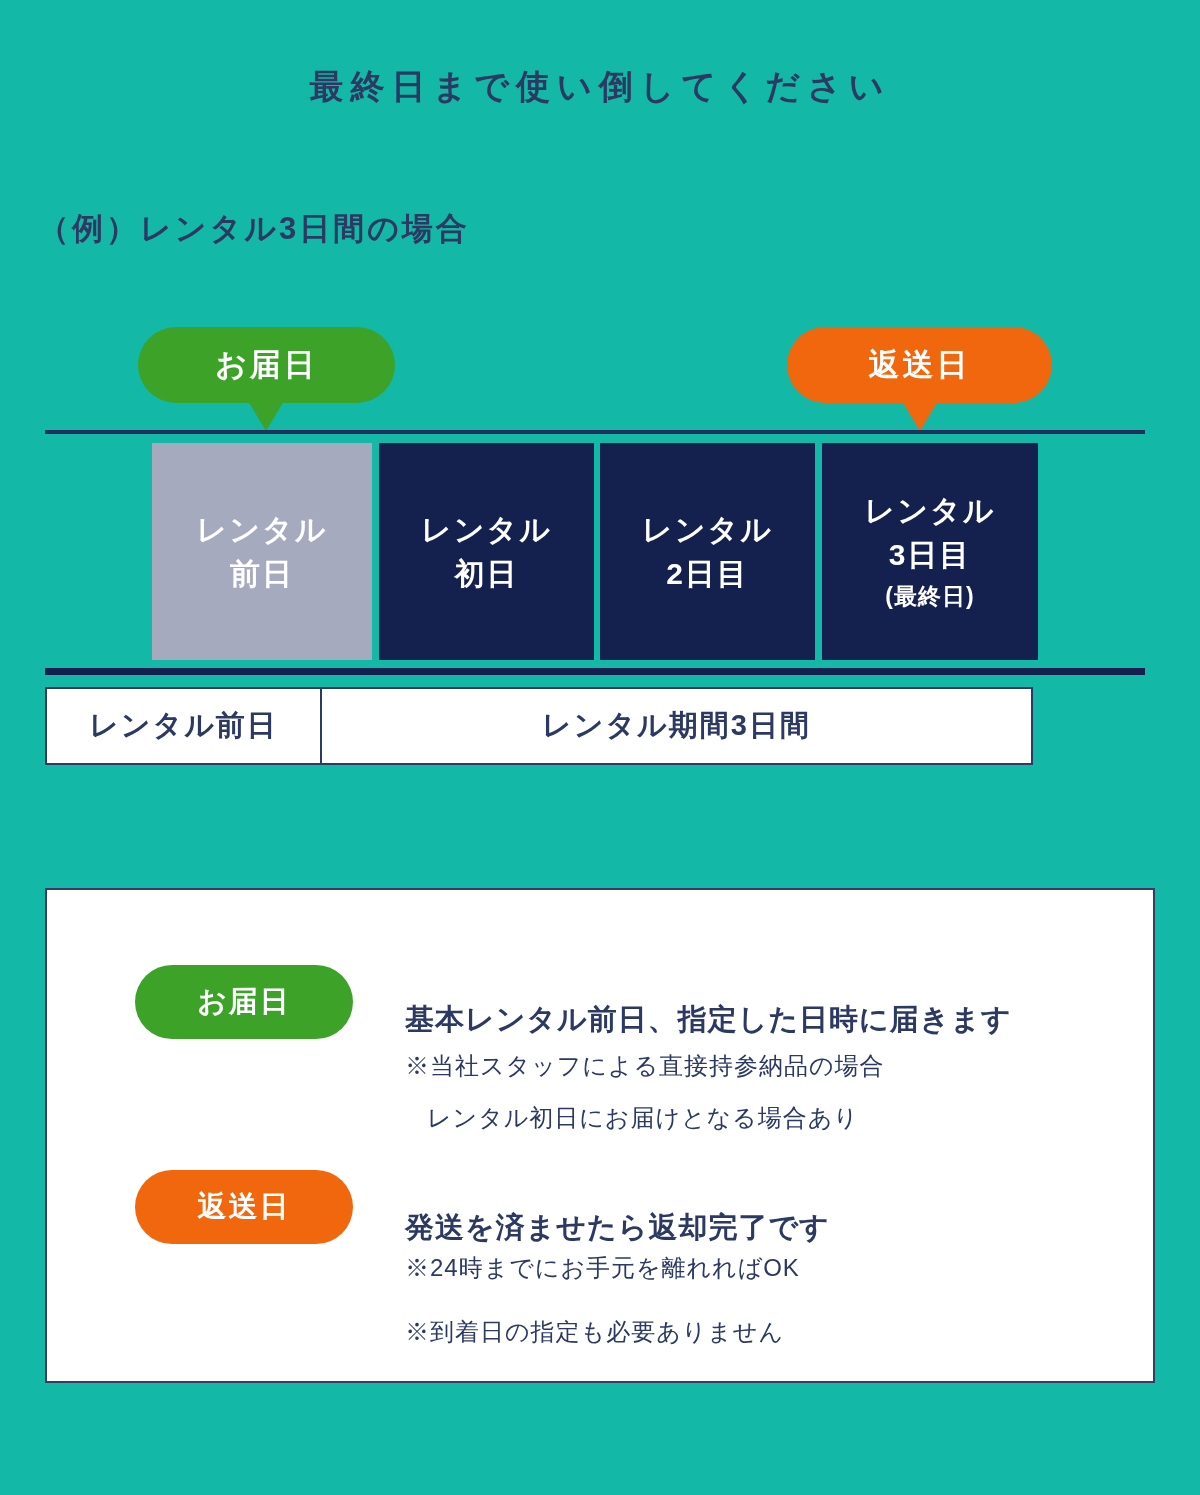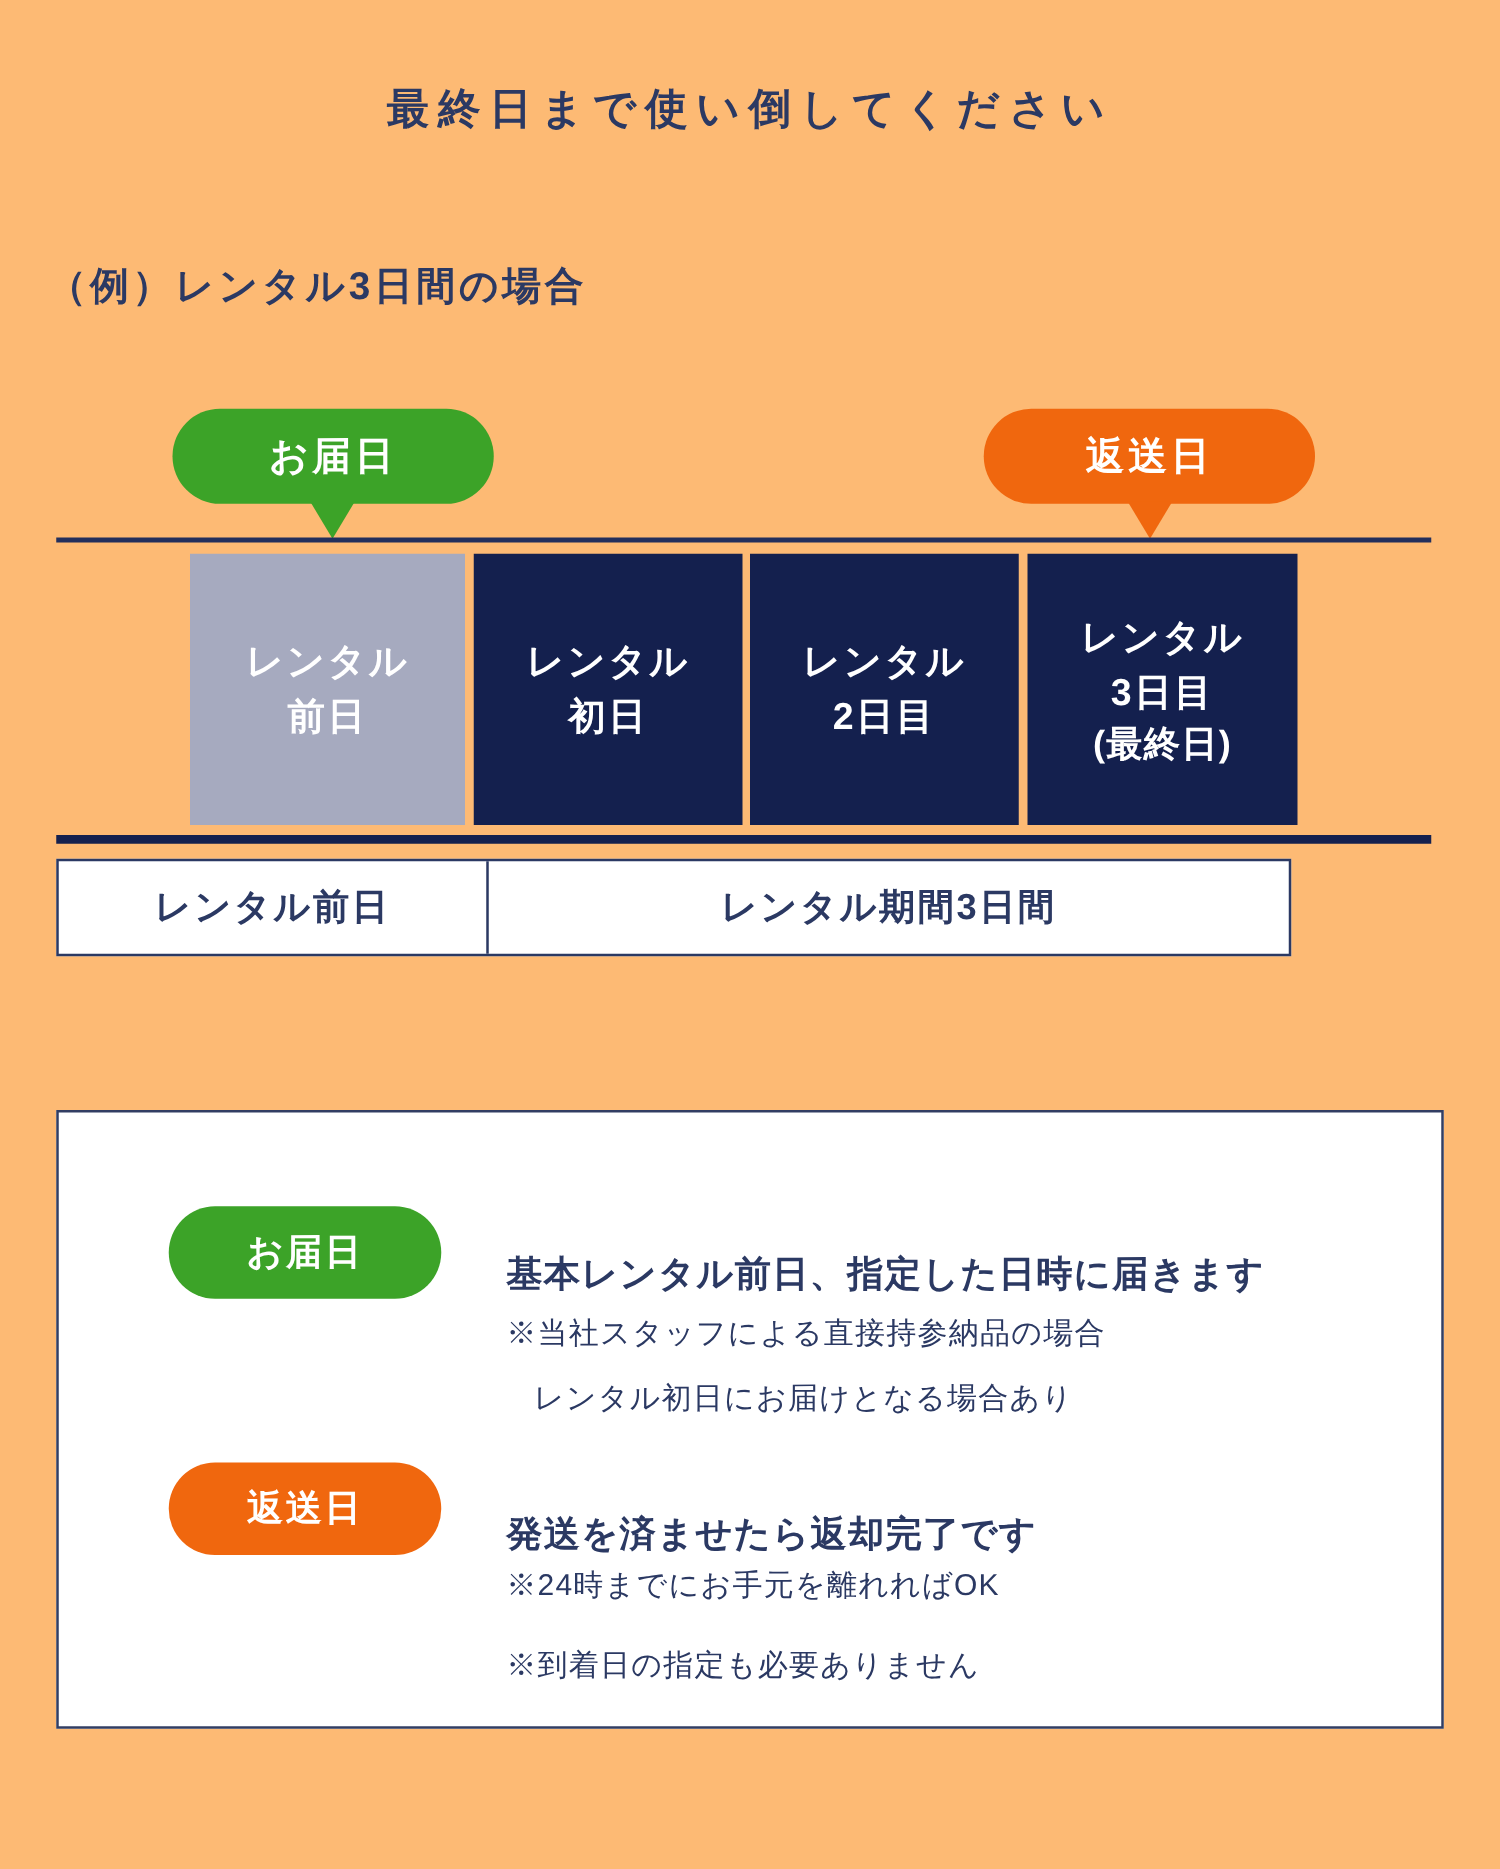--- a/index.html
+++ b/index.html
@@ -1,19 +1,19 @@
 <!DOCTYPE html>
 <html><head>
 <meta charset="utf-8">
 <style>
   html,body{margin:0;padding:0;background:#ffffff;}
   .page{
     position:relative;
     width:1200px;height:1495px;
-    background:#fdba74;
+    background:#14b8a6;
     font-family:"Liberation Sans", sans-serif;
     color:#2B3963;
     overflow:hidden;
   }
   .abs{position:absolute;text-align:center;}
   .page-title{
     top:64px;left:0;width:1200px;
     text-align:center;
     font-size:34px;font-weight:bold;
     letter-spacing:7px;
@@ -45,34 +45,34 @@
   .day-box{
     top:443px;height:217px;
     display:flex;flex-direction:column;align-items:center;justify-content:center;
     color:#ffffff;font-size:30px;font-weight:bold;
     line-height:44px;letter-spacing:2px;text-align:center;
   }
   .day-gray{left:152px;width:220px;background:#A6AABF;}
   .day-navy1{left:379px;width:215px;background:#14204E;}
   .day-navy2{left:600px;width:215px;background:#14204E;}
   .day-navy3{left:822px;width:216px;background:#14204E;}
-  .day-box .small{font-size:29px;line-height:38px;letter-spacing:1px;}
+  .day-box .small{font-size:23px;line-height:38px;letter-spacing:1px;}
   .period-table{
     top:687px;left:45px;width:988px;height:78px;
     border:2px solid #2B3963;
     display:flex;
     box-sizing:border-box;
     background:#ffffff;
   }
   .period-cell{
     display:flex;align-items:center;justify-content:center;
     font-size:29px;font-weight:bold;letter-spacing:2px;
     color:#2B3963;
   }
-  .period-cell.pre{width:344px;border-right:2px solid #2B3963;box-sizing:border-box;}
+  .period-cell.pre{width:275px;border-right:2px solid #2B3963;box-sizing:border-box;}
   .period-cell.rental{flex:1;}
   .legend-box{
     top:888px;left:45px;width:1110px;height:495px;
     border:2px solid #323E63;
     box-sizing:border-box;
     background:#ffffff;
   }
   .pill{
     position:absolute;
     width:218px;height:74px;border-radius:37px;

